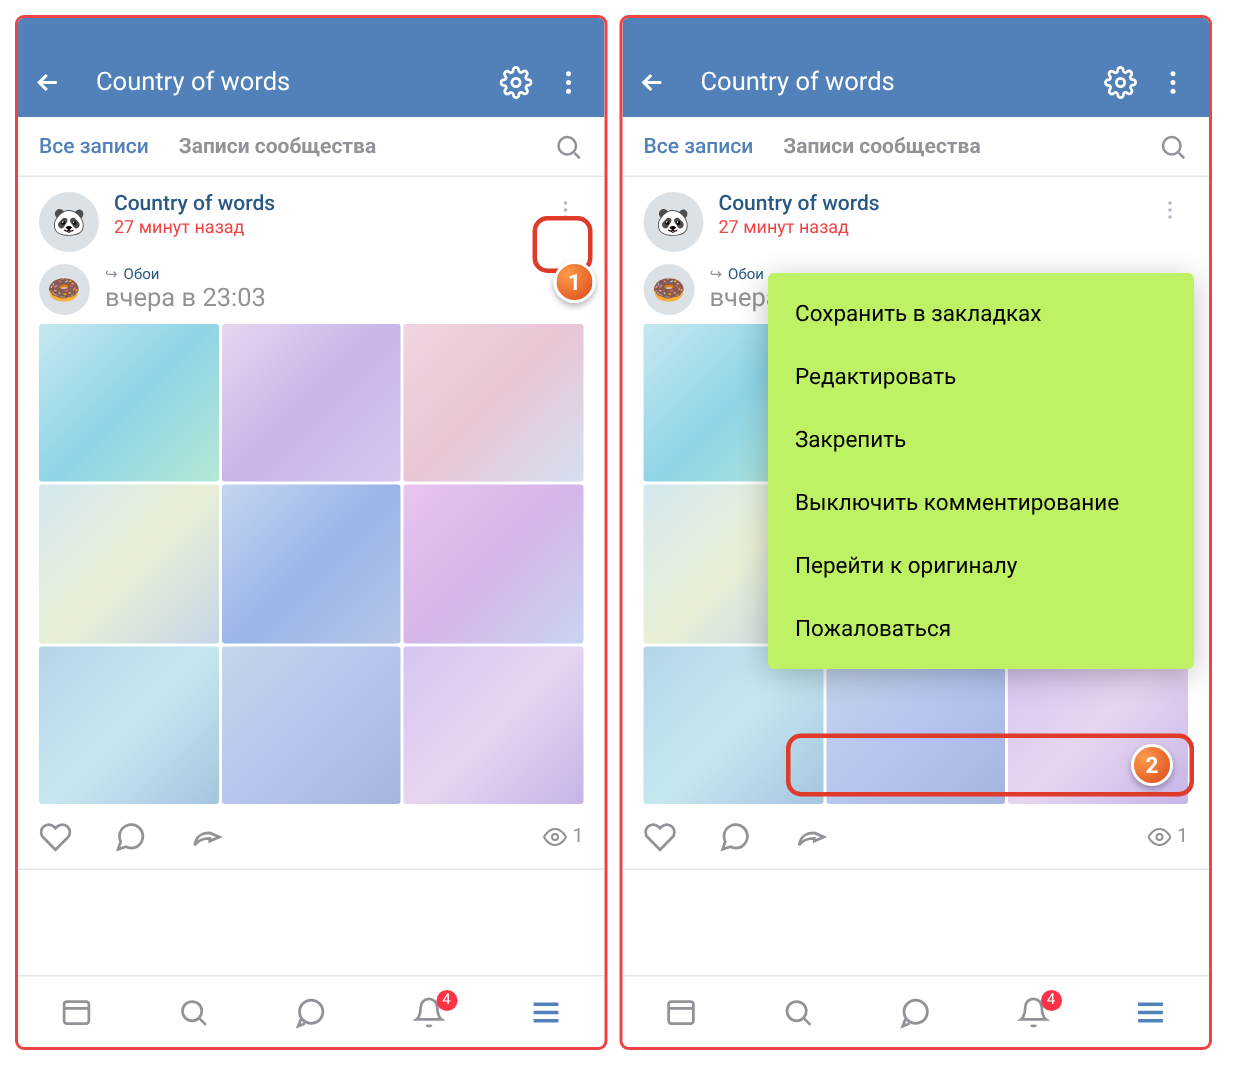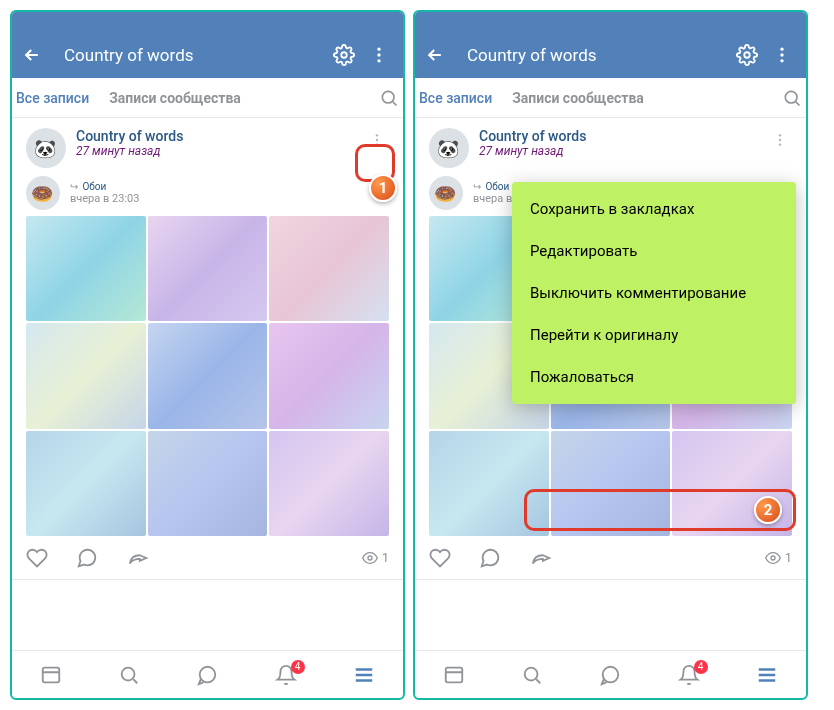--- a/index.html
+++ b/index.html
@@ -1,39 +1,39 @@
 <!DOCTYPE html>
 <html><head>
 <meta charset="utf-8">
 <style>
 * { box-sizing: border-box; margin: 0; padding: 0; }
 body { font-family: -apple-system, Roboto, Arial, sans-serif; background: #fff; display: flex; gap: 8px; padding: 10px; }
-.phone { width: 395px; height: 690px; border: 2px solid #14b8a6; border-radius: 6px; overflow: hidden; position: relative; background: #fff; display: flex; flex-direction: column; }
+.phone { width: 395px; height: 690px; border: 2px solid #ef4444; border-radius: 6px; overflow: hidden; position: relative; background: #fff; display: flex; flex-direction: column; }
 .statusbar { height: 20px; background: #5181b8; }
 .header { height: 46px; background: #5181b8; display: flex; align-items: center; padding: 0 10px; color: #fff; }
 .header .back { width: 24px; }
 .header .title { flex: 1; font-size: 17px; margin-left: 18px; }
 .header .icon { width: 24px; margin-left: 12px; }
-.tabs { height: 40px; display: flex; align-items: center; padding: 0 4px; border-bottom: 1px solid #e7e8ec; font-size: 14px; }
+.tabs { height: 40px; display: flex; align-items: center; padding: 0 14px; border-bottom: 1px solid #e7e8ec; font-size: 14px; }
 .tab { color: #909499; margin-right: 20px; font-weight: bold; }
 .tab.active { color: #5181b8; font-weight: 500; }
 .tabs .search { margin-left: auto; color: #909499; }
 .post { padding: 10px 14px 0; }
 .post-header { display: flex; align-items: flex-start; position: relative; }
 .avatar { width: 40px; height: 40px; border-radius: 50%; background: #dce1e6; display: flex; align-items: center; justify-content: center; font-size: 18px; }
 .post-info { margin-left: 10px; flex: 1; }
 .post-author { color: #2a5885; font-size: 14px; font-weight: 500; }
-.post-time { color: #701a75; font-size: 12px; font-style: italic; }
+.post-time { color: #ef4444; font-size: 12px; }
 .post-more { color: #aeb7c2; padding: 4px; }
 .repost { display: flex; align-items: center; margin: 8px 0 6px 0; }
 .repost .avatar { width: 34px; height: 34px; }
 .repost-info { margin-left: 10px; }
 .repost-author { color: #2a5885; font-size: 10px; }
 .repost-author .rp-icon { color: #909499; margin-right: 4px; }
-.repost-time { color: #909499; font-size: 11px; }
+.repost-time { color: #909499; font-size: 17px; }
 .grid { display: grid; grid-template-columns: repeat(3,1fr); grid-template-rows: repeat(3,1fr); gap: 2px; height: 320px; }
 .cell { border-radius: 2px; }
 .post-actions { height: 44px; display: flex; align-items: center; padding: 0 14px; color: #909499; border-bottom: 1px solid #e7e8ec; }
 .post-actions .act { margin-right: 28px; font-size: 18px; }
 .post-actions .views { margin-left: auto; font-size: 13px; display: flex; align-items: center; gap: 4px; }
 .navbar { height: 48px; display: flex; align-items: center; justify-content: space-around; color: #909499; margin-top: auto; border-top: 1px solid #e7e8ec; }
 .navbar .nav { font-size: 20px; position: relative; }
 .navbar .nav.active { color: #5181b8; }
 .badge { position: absolute; top: -4px; right: -8px; background: #ff3347; color: #fff; border-radius: 8px; font-size: 10px; min-width: 14px; height: 14px; display: flex; align-items: center; justify-content: center; padding: 0 3px; }
 .menu { position: absolute; top: 170px; right: 10px; width: 284px; background: #bef264; border-radius: 4px; box-shadow: 0 4px 20px rgba(0,0,0,.25); padding: 6px 0; z-index: 10; }
@@ -299,20 +299,21 @@
     <span class="nav active">
         <svg width="22" height="22" viewBox="0 0 24 24" fill="none" stroke="#5181b8" stroke-width="2.5">
           <path d="M3 6h18M3 12h18M3 18h18"></path>
         </svg>
       </span>
   </div>
 
   <div class="menu">
     <div class="menu-item">Сохранить в закладках</div>
     <div class="menu-item">Редактировать</div>
+    <div class="menu-item">Закрепить</div>
     <div class="menu-item">Выключить комментирование</div>
     <div class="menu-item">Перейти к оригиналу</div>
     <div class="menu-item">Пожаловаться</div>
   </div>
 
   <div class="annotation" style="top:477px;right:10px;width:272px;height:42px"></div>
   <div class="num-badge" style="top:484px;right:24px">2</div>
 </div>
 
 </body></html>

